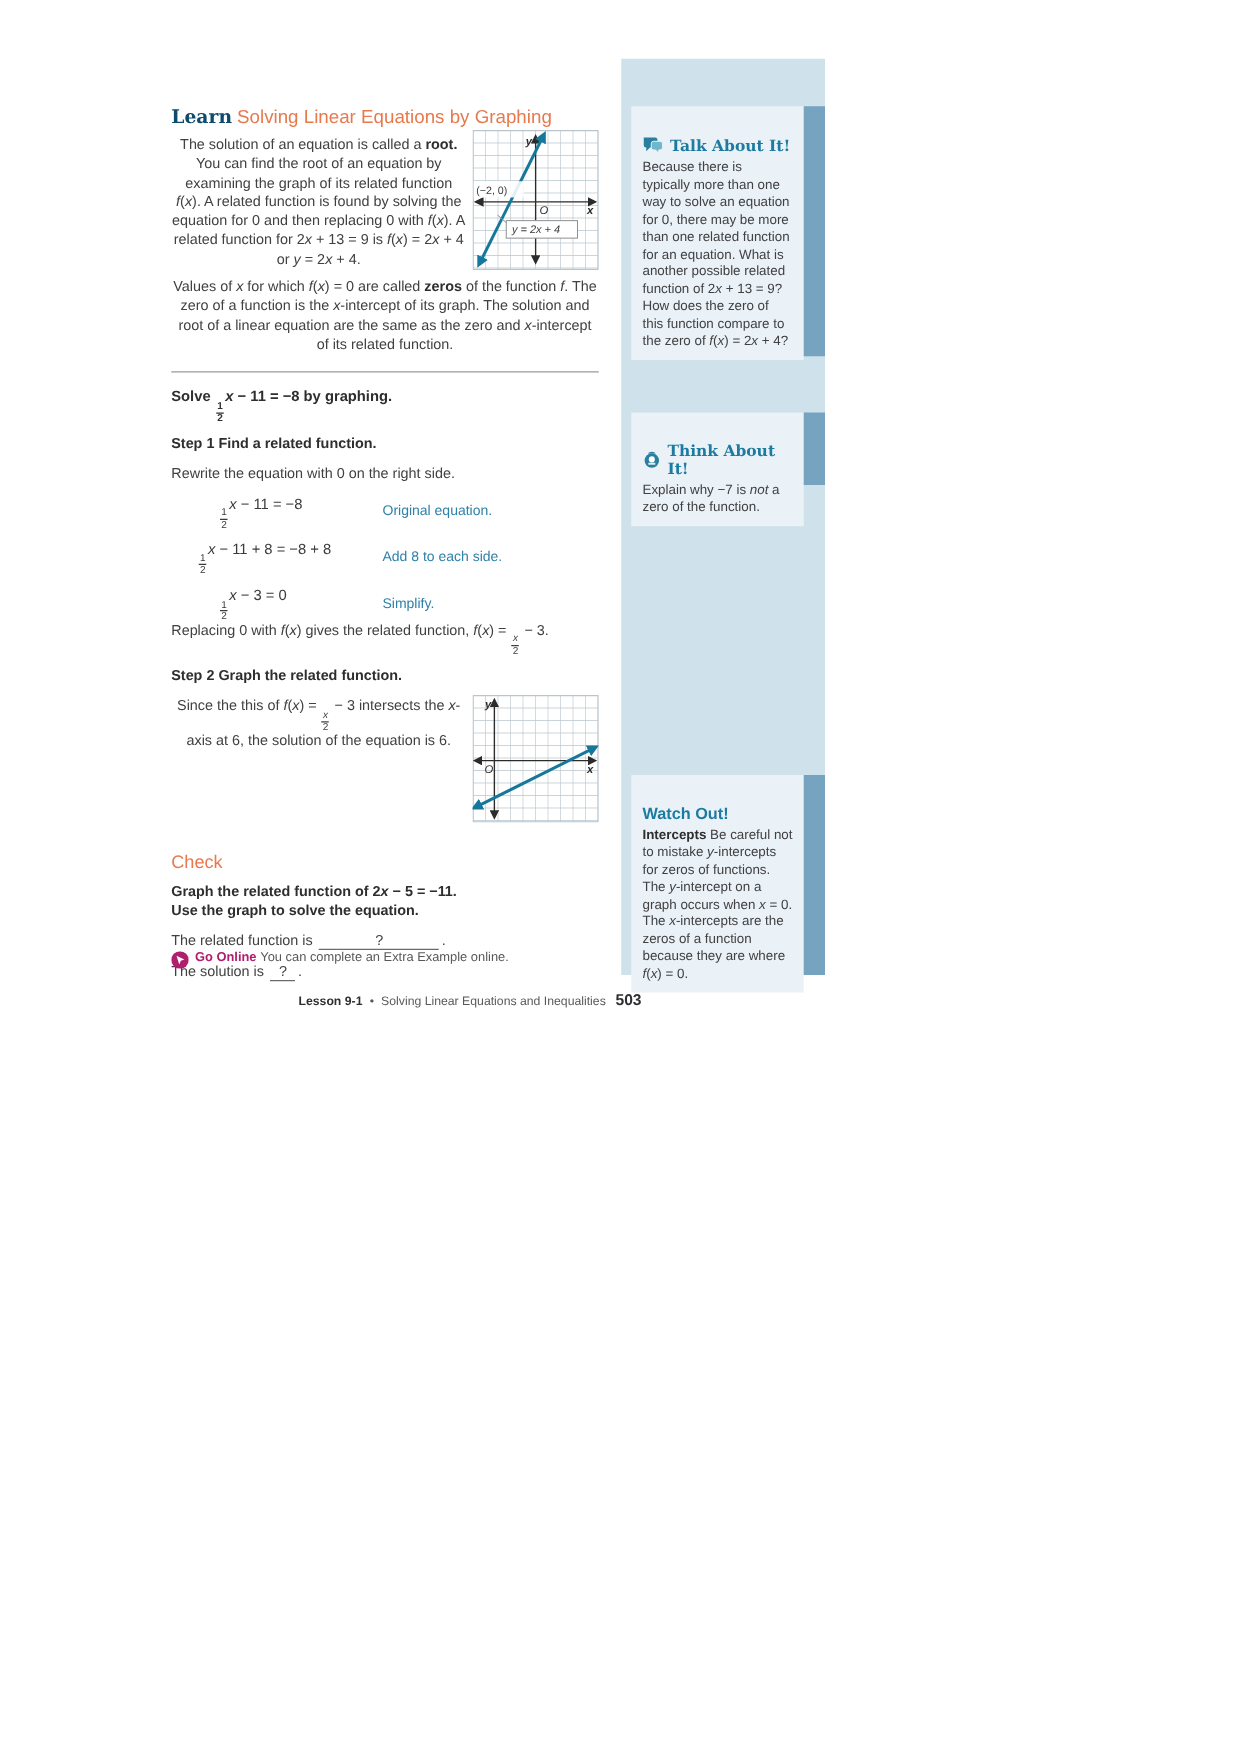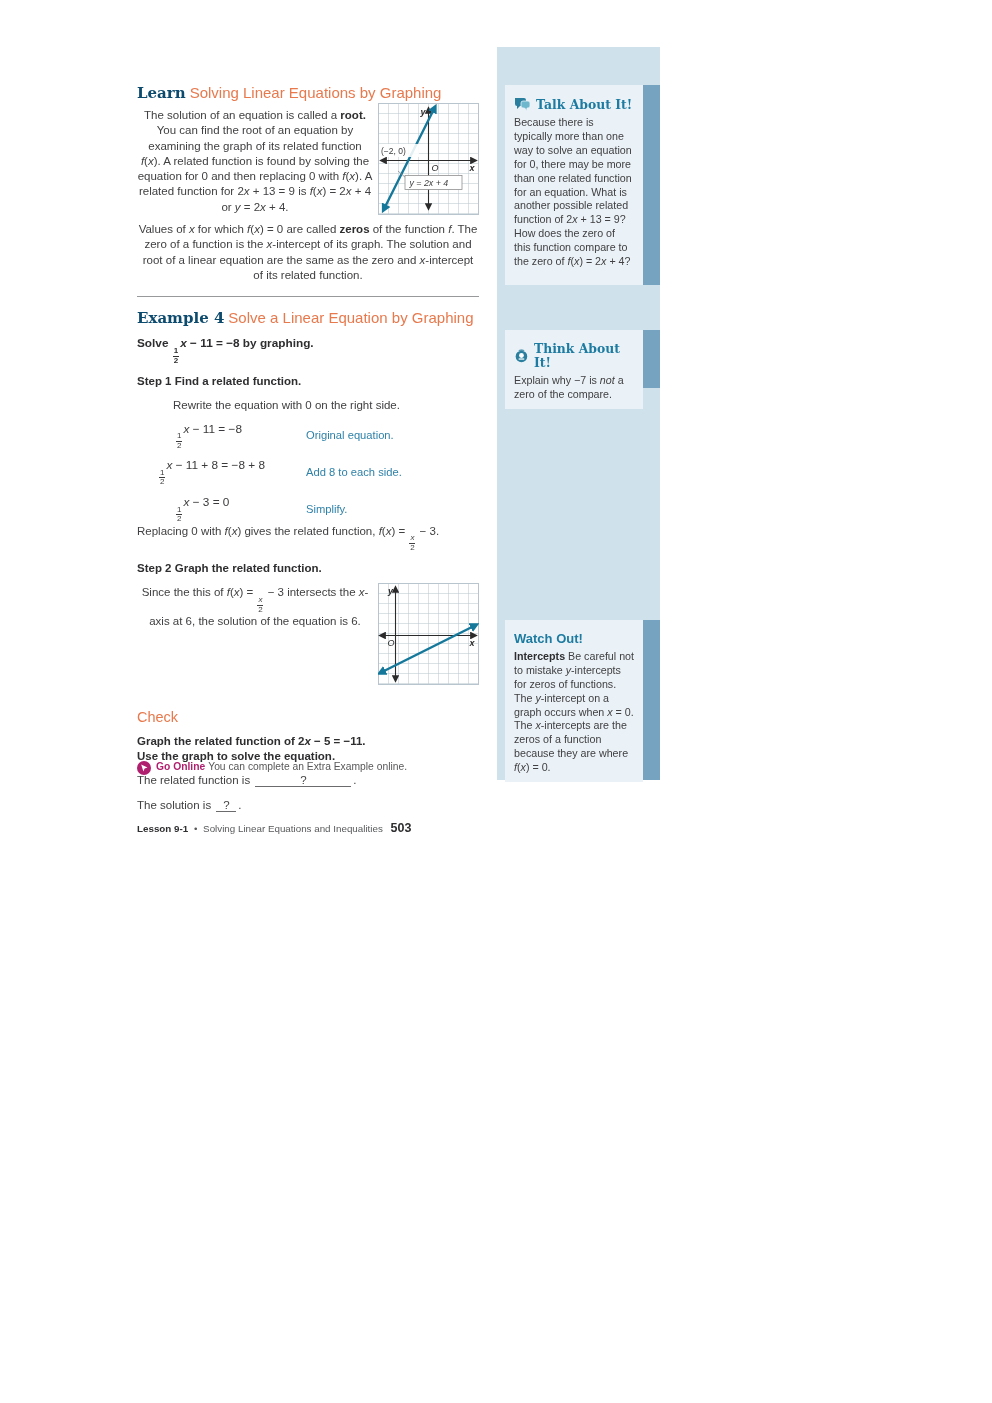--- a/index.html
+++ b/index.html
@@ -16,48 +16,48 @@
   p.body-p{margin:6px 0 0 0;text-align:center;}
   .frac{display:inline-flex;flex-direction:column;align-items:center;vertical-align:-0.5em;
         line-height:1.05;margin:0 1px;}
   .frac .num{font-size:8px;border-bottom:1px solid currentColor;padding:0 1px;display:block;}
   .frac .den{font-size:8px;display:block;}
   .divider{border:0;border-top:1px solid #98999b;margin:13px 0 12px 0;}
   .graph1{float:right;margin:-5px 0 4px 5px;}
   .graph2{float:right;margin:-2px 0 4px 5px;}
   .solve-line{margin-top:9px;font-size:11.8px;}
   .step-line{margin-top:9px;}
-  .rewrite-line{margin-top:9px;margin-left:36px;}
+  .rewrite-line{margin-top:9px;}
   .eqrow{display:flex;align-items:center;margin-top:8px;font-size:11.8px;color:#3a3a3c;}
   .eqrow .eq{width:169px;box-sizing:border-box;}
   .eq.pad38{padding-left:38px;}
   .eq.pad21{padding-left:21px;}
   .note{color:#2e81a8;font-size:11.2px;}
   .replacing-line{margin-top:0;}
   .since-block{margin-top:9px;}
   .check-head{clear:both;font-size:14.5px;color:#e8794d;padding-top:21px;}
   .check-bold{margin-top:8px;}
   .check-fill{margin-top:9px;}
   .blank{display:inline-block;border-bottom:1px solid #6b6b6e;text-align:center;
          line-height:11px;vertical-align:baseline;margin:0 2px;}
   .blank-wide{width:96px;}
   .blank-narrow{width:20px;}
 
   
   .goonline{position:absolute;left:137px;top:761px;display:flex;align-items:flex-start;font-size:10.3px;color:#58585a;}
   .gol-label{color:#b01e6e;font-weight:bold;margin:0 3px 0 5px;}
-  .footer{position:absolute;left:137px;top:793px;width:478px;text-align:left;font-size:9.8px;color:#58595b;margin-top:28px;}
+  .footer{position:absolute;left:137px;top:793px;width:478px;text-align:center;font-size:9.8px;color:#58595b;}
   .f-lesson{font-weight:bold;color:#2e2e30;}
   .f-sep{margin:0 3px;}
   .f-num{font-weight:bold;font-size:12.5px;color:#2e2e30;margin-left:5px;}
 
   
   .sidebar{position:absolute;left:497px;top:47px;width:163px;height:733px;background:#cfe1ea;}
   .sbox{position:absolute;left:8px;width:138px;background:#eaf2f7;box-sizing:border-box;
-        padding:12px 9px 7px 9px;font-size:10.7px;line-height:13.9px;color:#414042;}
+        padding:24px 9px 7px 9px;font-size:10.7px;line-height:13.9px;color:#414042;}
   .sbox-talk{top:38px;min-height:200px;}
   .sbox-think{top:283px;min-height:58px;}
   .sbox-watch{top:573px;min-height:160px;}
   .strip{position:absolute;left:146px;width:17px;background:#75a3c0;}
   .strip-talk{top:38px;height:200px;}
   .strip-think{top:283px;height:58px;}
   .strip-watch{top:573px;height:160px;}
   .sb-headrow{display:flex;align-items:center;gap:5px;margin-bottom:4px;}
   .shead{font-family:"DejaVu Serif",serif;font-weight:bold;font-size:12.4px;color:#1d7ba1;}
   .shead-sans{font-family:"Liberation Sans",sans-serif;font-size:13px;}
@@ -102,23 +102,20 @@
         <text x="91.5" y="67.5" font-size="9" font-style="italic" font-weight="bold" fill="#2b2b2b">x</text>
         <text x="53.5" y="67.5" font-size="9" font-style="italic" fill="#2b2b2b">O</text>
       </svg>
 
       <p class="body-p"><span class="">The solution of an equation is called a </span><span class="bseg">root.</span><span class=""> You can find the root of an equation by examining the graph of its related function </span><span class="iseg">f</span><span class="">(</span><span class="iseg">x</span><span class="">). A related function is found by solving the equation for 0 and then replacing 0 with </span><span class="iseg">f</span><span class="">(</span><span class="iseg">x</span><span class="">). A related function for 2</span><span class="iseg">x</span><span class=""> + 13 = 9 is </span><span class="iseg">f</span><span class="">(</span><span class="iseg">x</span><span class="">) = 2</span><span class="iseg">x</span><span class=""> + 4 or </span><span class="iseg">y</span><span class=""> = 2</span><span class="iseg">x</span><span class=""> + 4.</span></p>
       <p class="body-p" style="margin-top:7px;"><span class="">Values of </span><span class="iseg">x</span><span class=""> for which </span><span class="iseg">f</span><span class="">(</span><span class="iseg">x</span><span class="">) = 0 are called </span><span class="bseg">zeros</span><span class=""> of the function </span><span class="iseg">f</span><span class="">. The zero of a function is the </span><span class="iseg">x</span><span class="">-intercept of its graph. The solution and root of a linear equation are the same as the zero and </span><span class="iseg">x</span><span class="">-intercept of its related function.</span></p>
     </div>
 
     <hr class="divider">
 
-    <div class="sec-head">
-      <span class="sec-label">Example 4</span><span class="sec-title">Solve a Linear Equation by Graphing</span>
-    </div>
 
     <div class="solve-line"><span class="bseg">Solve </span><span class="frac bseg">
           <span class="num">1</span>
           <span class="den">2</span>
         </span><span class="bseg iseg">x</span><span class="bseg"> − 11 = −8 by graphing.</span></div>
     <div class="step-line"><span class="bseg">Step 1 Find a related function.</span></div>
     <div class="rewrite-line">Rewrite the equation with 0 on the right side.</div>
 
     <div class="eqrow">
       <span class="eq pad38"><span class="frac">
@@ -213,21 +210,21 @@
     <div class="sbox sbox-think">
       <div class="sb-headrow">
         <svg width="16" height="15" viewBox="0 0 16 15">
           <circle cx="8" cy="8.5" r="6.2" fill="#2a7f9e"></circle>
           <path d="M4.5 2.5a4 3 0 0 1 7 0z" fill="#2a7f9e"></path>
           <circle cx="8" cy="7.5" r="2.6" fill="#ffffff"></circle>
           <path d="M5 10.5h6v1.6H5z" fill="#ffffff" opacity="0.85"></path>
         </svg>
         <span class="shead">Think About It!</span>
       </div>
-      <div><span class="">Explain why −7 is </span><span class="iseg">not</span><span class=""> a zero of the compare.</span></div>
+      <div><span class="">Explain why −7 is </span><span class="iseg">not</span><span class=""> a zero of the function.</span></div>
     </div>
     <div class="strip strip-think"></div>
 
     <div class="sbox sbox-watch">
       <div class="sb-headrow">
         <span class="shead shead-sans">Watch Out!</span>
       </div>
       <div><span class="bseg">Intercepts</span><span class=""> Be careful not to mistake </span><span class="iseg">y</span><span class="">-intercepts for zeros of functions. The </span><span class="iseg">y</span><span class="">-intercept on a graph occurs when </span><span class="iseg">x</span><span class=""> = 0. The </span><span class="iseg">x</span><span class="">-intercepts are the zeros of a function because they are where </span><span class="iseg">f</span><span class="">(</span><span class="iseg">x</span><span class="">) = 0.</span></div>
     </div>
     <div class="strip strip-watch"></div>

